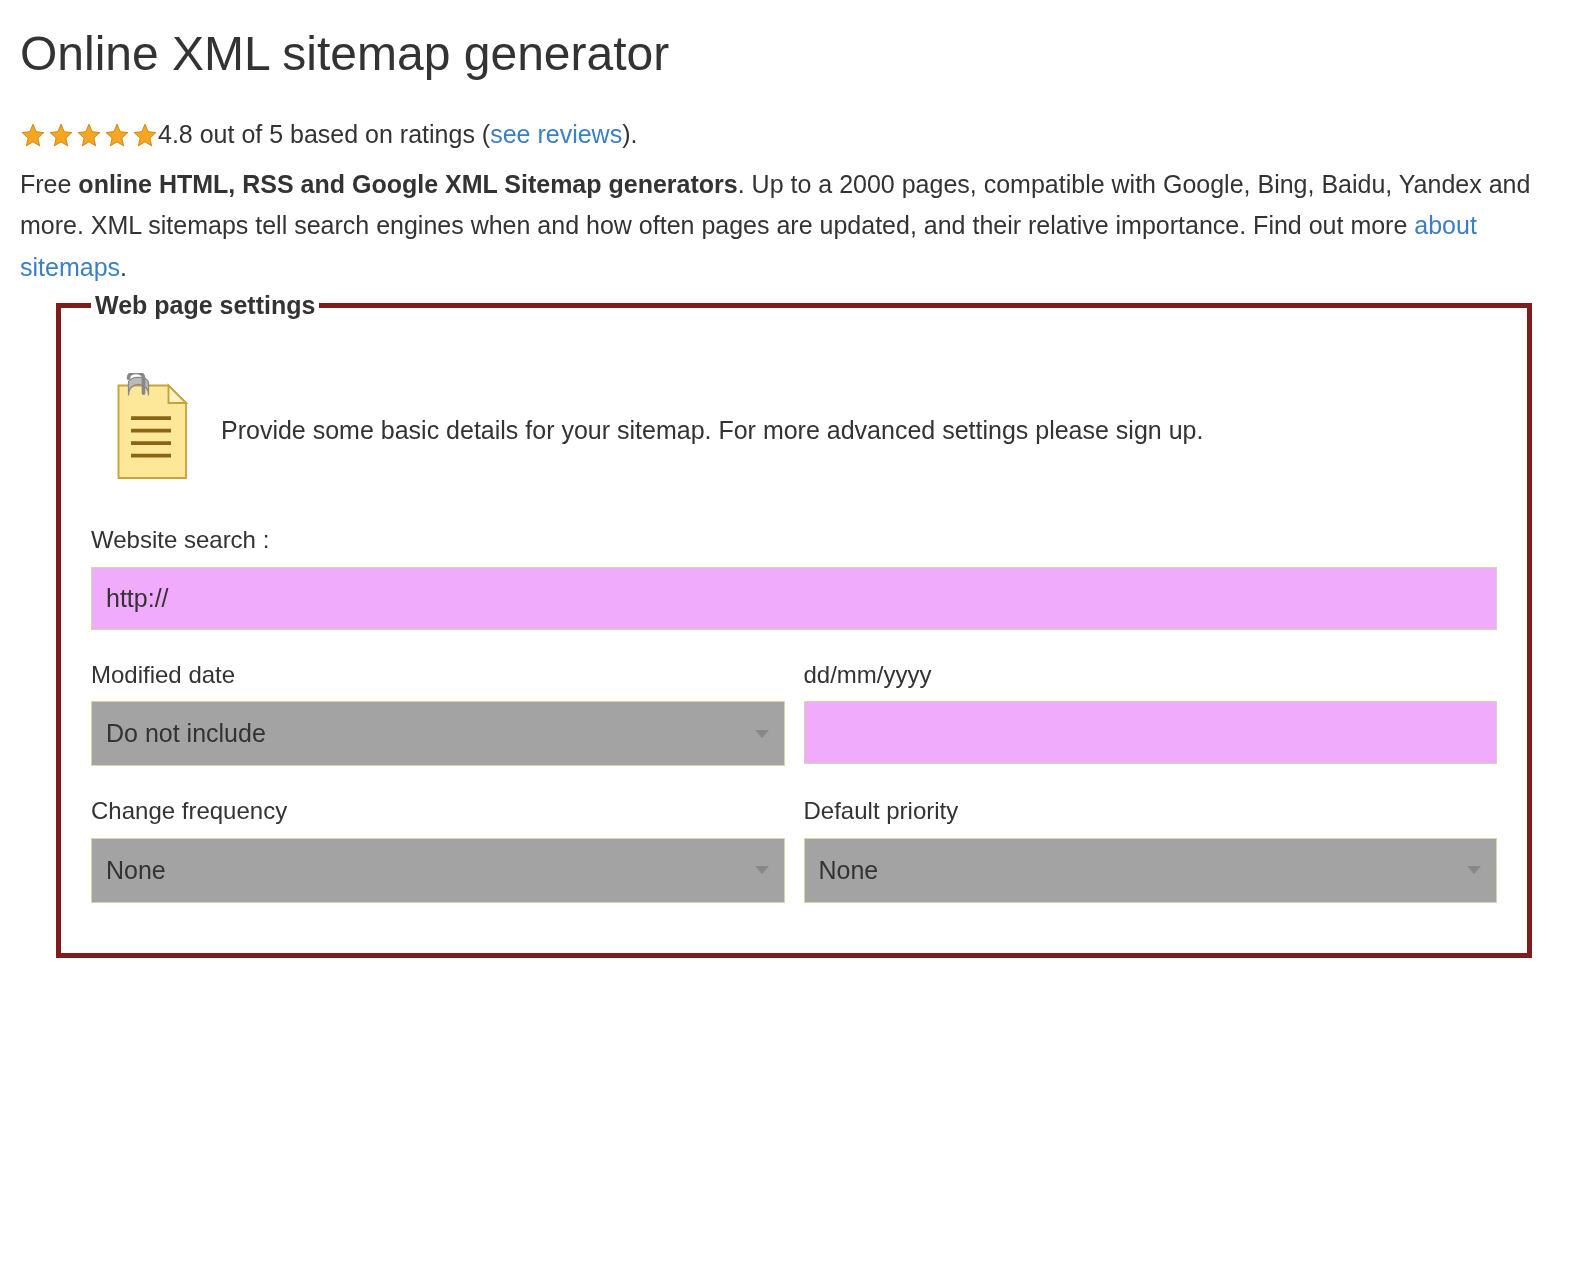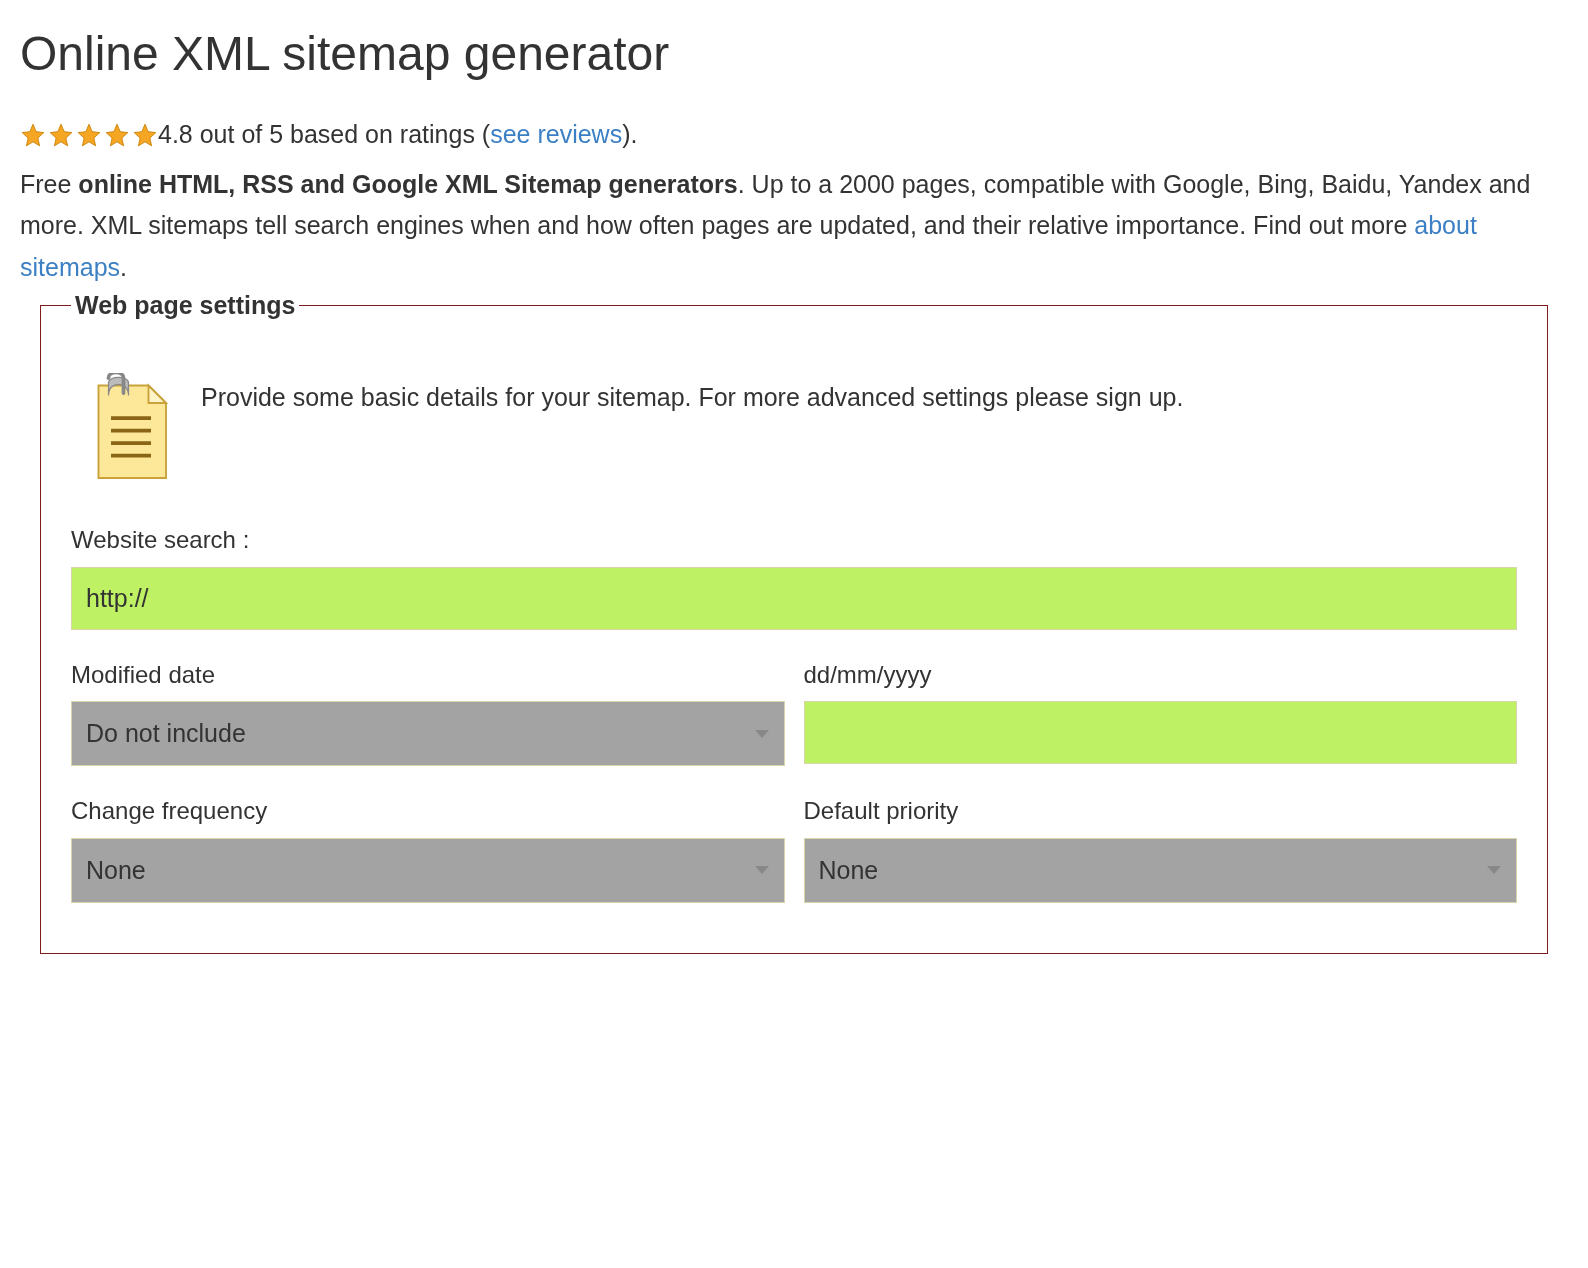--- a/index.html
+++ b/index.html
@@ -50,35 +50,35 @@
     }
     .description {
       font-size: 25px;
       color: #333;
       line-height: 1.65;
     }
     .description strong {
       font-weight: 700;
     }
     fieldset {
-      border: 1px solid #7f1d1d;
+      border: 5px solid #7f1d1d;
       padding: 30px 30px 50px 30px;
-      margin: 0 20px;
+      margin: 0 36px;
       position: relative;
     }
     legend {
       font-size: 25px;
       font-weight: 700;
       padding: 0 4px;
       color: #333;
     }
     .intro-row {
       display: flex;
       gap: 20px;
-      align-items: flex-start;
+      align-items: center;
       margin-bottom: 40px;
       margin-top: 20px;
     }
     .doc-icon {
       flex-shrink: 0;
       width: 100px;
       height: 110px;
       margin-left: 10px;
     }
     .intro-text {
@@ -96,21 +96,21 @@
       gap: 19px;
     }
     label {
       display: block;
       font-size: 24px;
       color: #333;
       margin-bottom: 10px;
     }
     .text-input {
       width: 100%;
-      background: #bef264;
+      background: #f0abfc;
       border: 1px solid #d8d5ab;
       padding: 16px 14px;
       font-size: 25px;
       color: #333;
       font-family: inherit;
       outline: none;
     }
     .select-wrap {
       position: relative;
       width: 100%;

